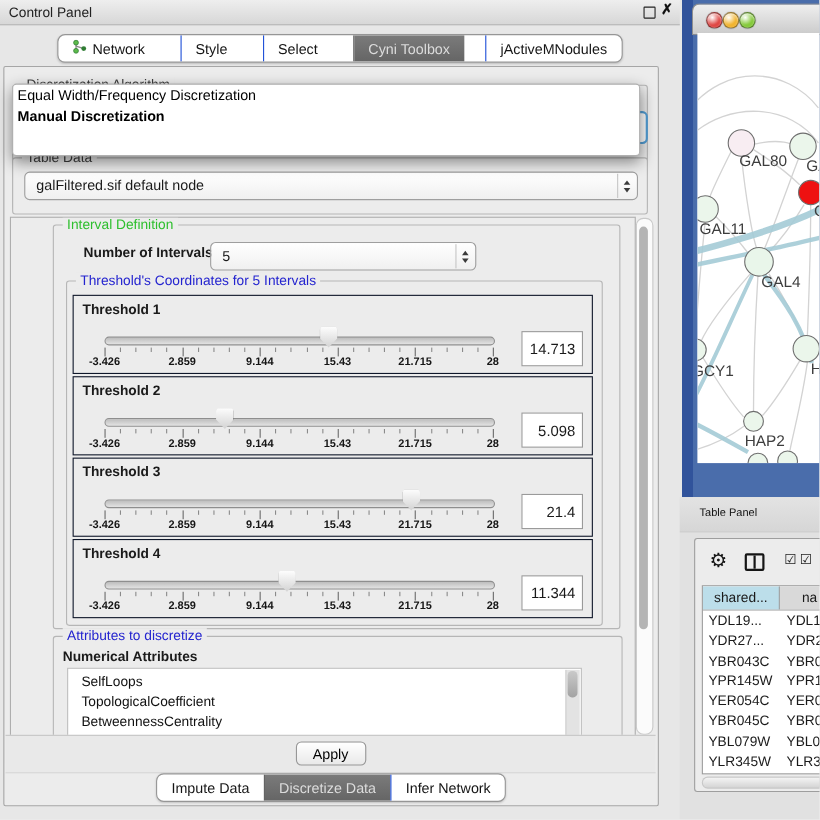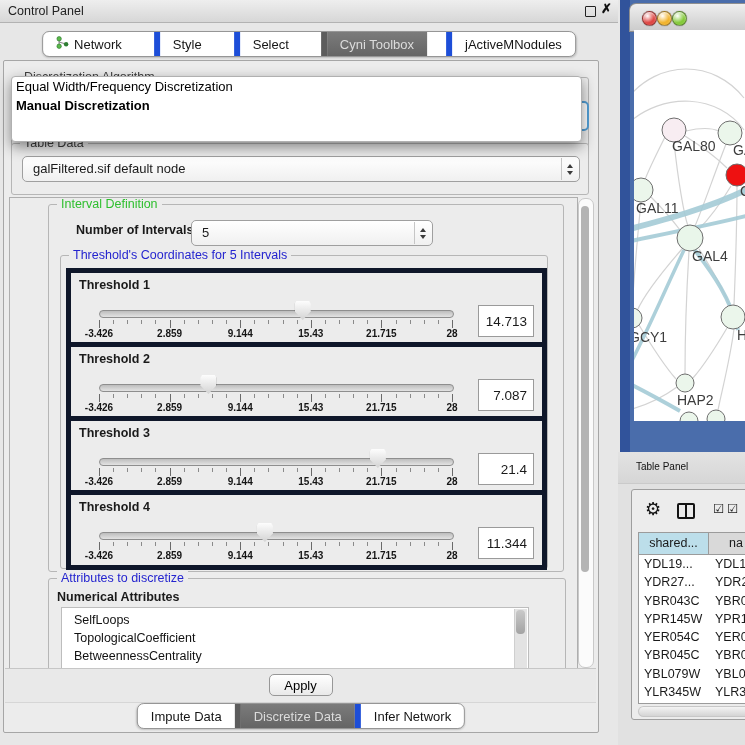--- a/index.html
+++ b/index.html
@@ -7,21 +7,21 @@
   #screen{position:absolute;left:0;top:0;width:745px;height:745px;overflow:hidden;}
 
   
   #left-panel{position:absolute;left:0;top:0;width:618px;height:745px;}
   #cp-titlebar{position:absolute;left:0;top:0;width:618px;height:22px;background:linear-gradient(#eeeeee,#d7d7d7);border-bottom:1px solid #b2b2b2;}
   #cp-title{position:absolute;left:8px;top:0;line-height:22px;font-size:12.5px;color:#222;}
   #float-icon{position:absolute;left:585px;top:6px;width:9px;height:9px;border:1.6px solid #222;border-radius:1px;}
   #cp-close{position:absolute;left:601px;top:1px;font-size:13px;font-weight:bold;color:#111;}
 
   .segbar{position:absolute;display:flex;background:#ffffff;border:1px solid #969696;border-radius:7px;overflow:hidden;height:24px;box-shadow:0 1px 2px rgba(0,0,0,0.18);}
-  .seg-item{display:flex;align-items:center;gap:5px;padding:0 13px;font-size:13px;color:#151515;border-left:6px solid #1d4ed8;white-space:nowrap;}
+  .seg-item{display:flex;align-items:center;gap:5px;padding:0 13px;font-size:13px;color:#151515;border-left:1px solid #1d4ed8;white-space:nowrap;}
   .seg-item:first-child{border-left:none;}
   .seg-item.selected{background:linear-gradient(#7b7b7b,#656565);color:#dcdcdc;border-left-color:#5c5c5c;}
   #top-tabs{left:50%;top:31px;transform:translateX(-50%);gap:19px;}
   #bottom-tabs{left:50%;top:642px;transform:translateX(-50%);}
 
   #main-panel{position:absolute;left:3px;top:60px;width:594px;height:671px;background:#ececec;border:1px solid #a6a6a6;border-radius:2px;}
 
   .groupbox{position:absolute;border:1px solid #b6b6b6;border-radius:3px;}
   .gtitle{position:absolute;top:-8px;left:8px;background:#ececec;padding:0 4px;font-size:12.5px;white-space:nowrap;}
   .gtitle.green{color:#2ebf2e;}
@@ -43,21 +43,21 @@
   .popup-ph{height:21px;line-height:21px;text-align:center;color:#b3b3b3;font-size:12.5px;}
   .popup-item{height:19px;line-height:19px;padding-left:4px;font-size:13px;color:#000;}
   .popup-item.bold{font-weight:bold;}
 
   #viewport{position:absolute;left:5px;top:136px;width:567px;height:471px;border:1px solid #aeaeae;background:#ececec;overflow:hidden;}
   #interval-group{left:38px;top:6px;width:514px;height:366px;}
   #noi-label{position:absolute;left:27px;top:18px;font-size:12.5px;font-weight:bold;}
   #noi-spinner{left:142px;top:15px;width:240px;height:24px;}
   #thresh-group{left:11px;top:50px;width:486px;height:312px;}
 
-  .thresh-panel{position:absolute;left:5px;width:471px;height:70px;border:5px solid #0f172a;background:#ececec;}
+  .thresh-panel{position:absolute;left:5px;width:471px;height:70px;border:1px solid #0f172a;background:#ececec;}
   .thresh-label{position:absolute;left:8px;top:5px;font-size:12.5px;font-weight:bold;}
   .slider-track{position:absolute;left:28px;top:37px;width:353px;height:6px;border:1px solid #8e8e8e;border-radius:4px;background:linear-gradient(#bdbdbd,#e3e3e3);}
   .slider-thumb{position:absolute;top:28px;width:16px;height:19px;background:linear-gradient(#fdfdfd,#d3d3d3);clip-path:polygon(10% 0,90% 0,100% 14%,100% 55%,50% 100%,0 55%,0 14%);filter:drop-shadow(0 0 1px rgba(0,0,0,0.6));}
   .ticks{position:absolute;left:28px;top:47px;width:353px;height:9px;}
   .tick{position:absolute;top:0;width:1px;background:#8a8a8a;}
   .tick.major{height:8px;background:#6a6a6a;}
   .tick.minor{height:4px;}
   .ticklabels{position:absolute;left:28px;top:55px;width:353px;height:12px;font-size:10px;font-weight:bold;color:#151515;}
   .ticklabel{position:absolute;transform:translateX(-50%);white-space:nowrap;}
   .value-box{position:absolute;left:407px;top:32px;width:56px;height:32px;background:#ffffff;border:1px solid #9a9a9a;font-size:13.5px;text-align:right;line-height:32px;padding-right:6px;box-sizing:border-box;}
@@ -258,21 +258,21 @@
                     <span class="tick major" style="left: 353px;"></span>
                   </div>
                   <div class="ticklabels">
                     <span class="ticklabel" style="left: 0%;">-3.426</span>
                     <span class="ticklabel" style="left: 20%;">2.859</span>
                     <span class="ticklabel" style="left: 40%;">9.144</span>
                     <span class="ticklabel" style="left: 60%;">15.43</span>
                     <span class="ticklabel" style="left: 80%;">21.715</span>
                     <span class="ticklabel" style="left: 100%;">28</span>
                   </div>
-                  <div class="value-box">7.087</div>
+                  <div class="value-box">5.098</div>
                 </div>
                 <div class="thresh-panel" style="top: 160px;">
                   <div class="thresh-label">Threshold 3</div>
                   <div class="slider-track"></div>
                   <div class="slider-thumb" style="left: 298.864px;"></div>
                   <div class="ticks">
                     <span class="tick major" style="left: 0px;"></span>
                     <span class="tick minor" style="left: 14.12px;"></span>
                     <span class="tick minor" style="left: 28.24px;"></span>
                     <span class="tick minor" style="left: 42.36px;"></span>

